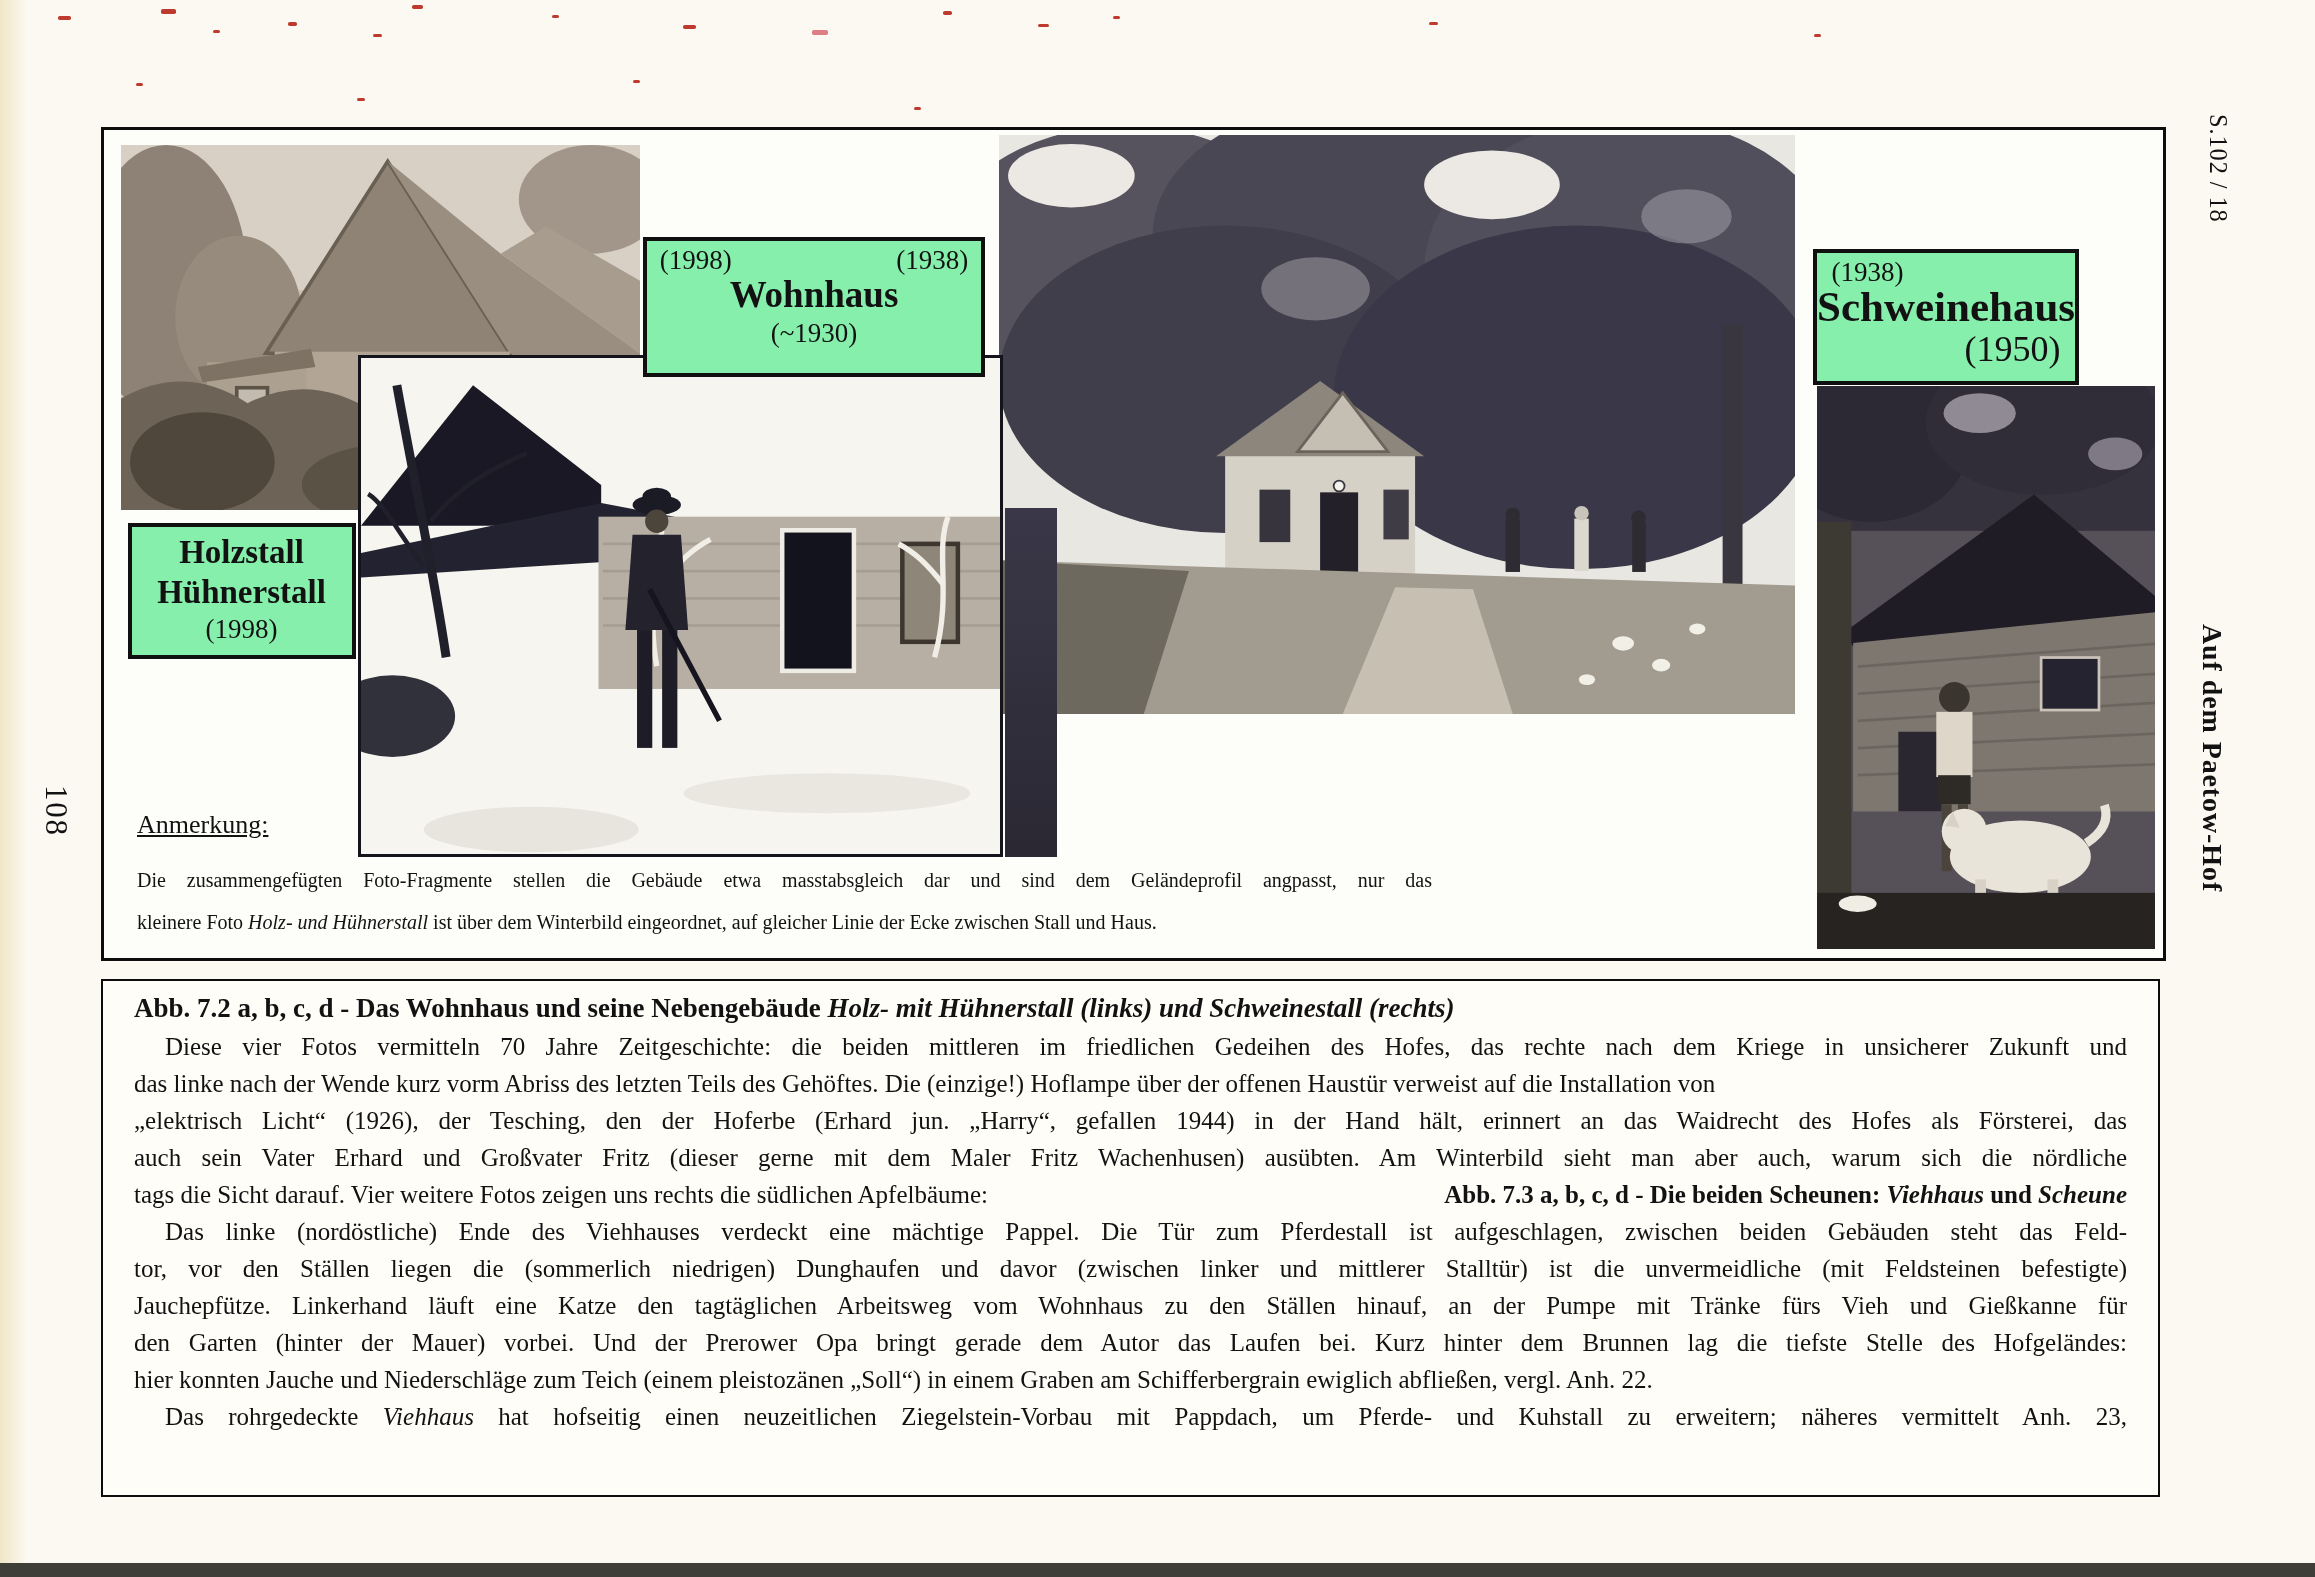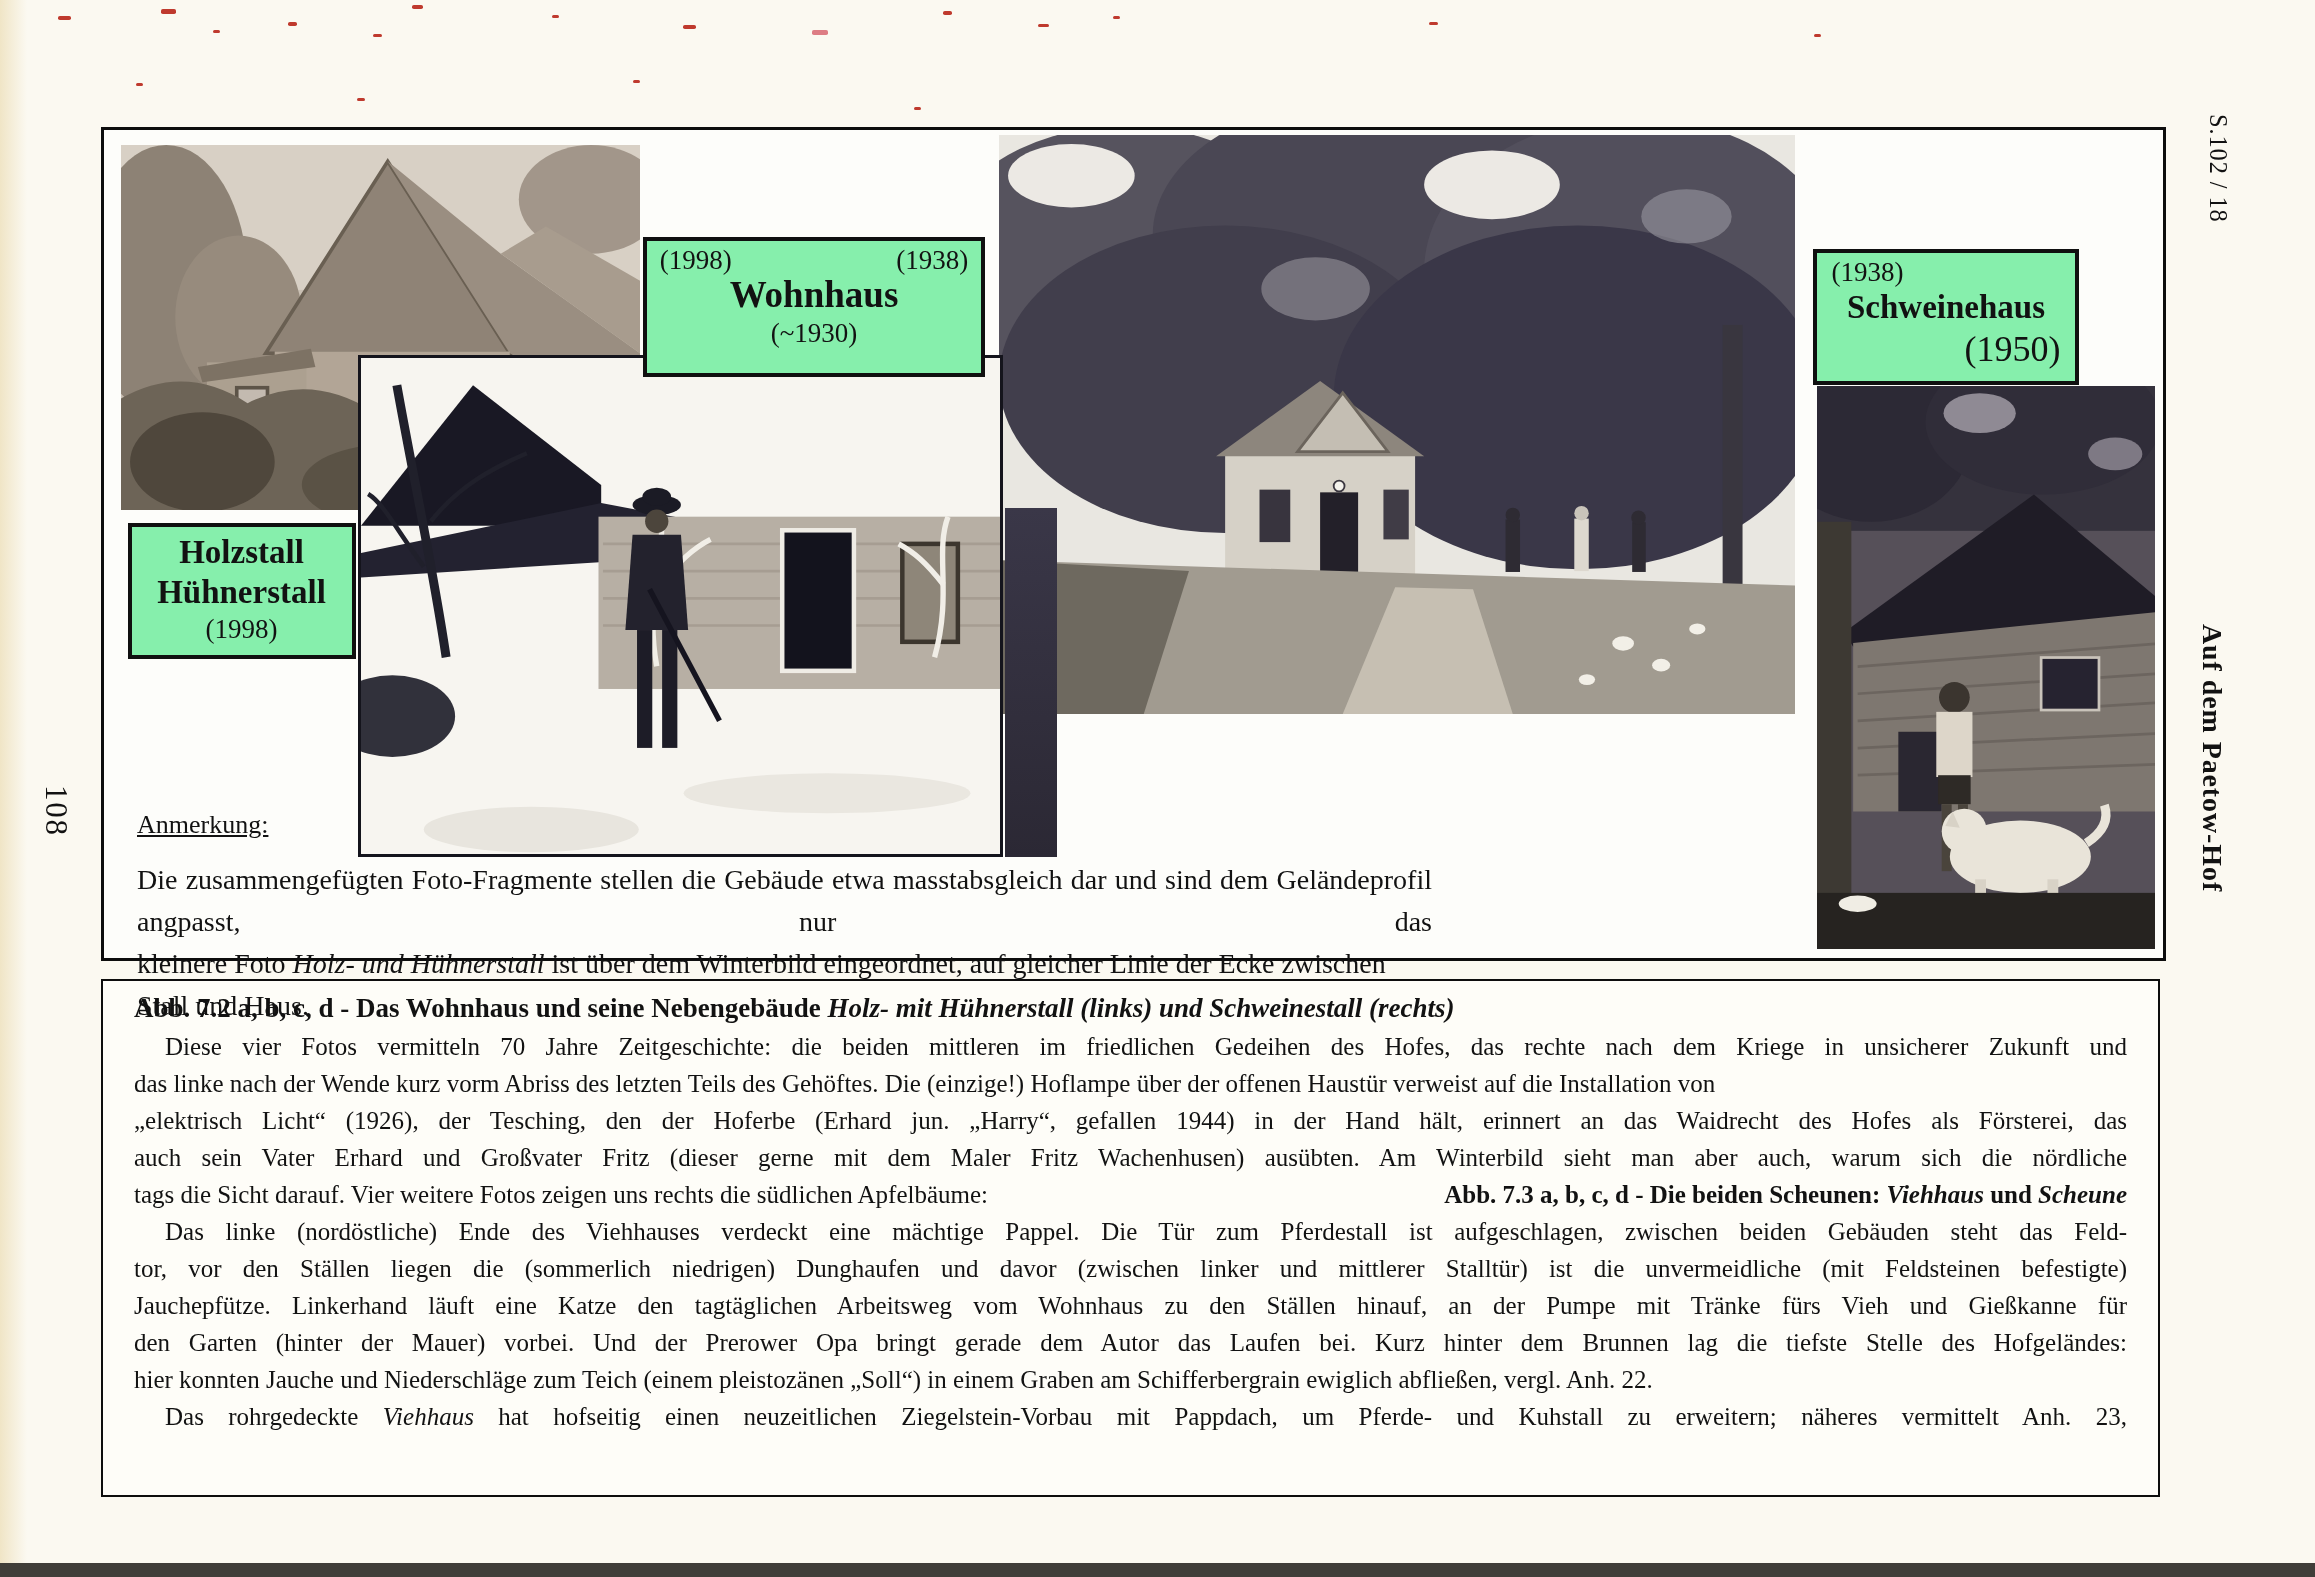--- a/index.html
+++ b/index.html
@@ -25,21 +25,21 @@
 
   .labelbox{position:absolute;background:#86efac;border:4.5px solid #101010;text-align:center;z-index:6;}
   .lb-years{display:flex;justify-content:space-between;padding:3.6px 12.7px 0 12.7px;font-size:27px;}
   .lb-year-l{padding:3.6px 0 0 14.5px;font-size:27px;text-align:left;}
   .lb-year-r{padding:0 14.5px 3.6px 0;font-size:36px;text-align:right;}
   .lb-title{font-size:37px;font-weight:bold;line-height:42px;margin-top:-1.8px;}
   .lb-title2{font-size:33px;font-weight:bold;line-height:40px;}
   .lb-sub{font-size:27px;line-height:34px;}
 
   .anm-head{position:absolute;left:33px;top:680px;font-size:26px;text-decoration:underline;z-index:7;}
-  .anm-lines{position:absolute;left:33px;top:729px;width:1295px;font-size:28px;line-height:42px;z-index:7;}
+  .anm-lines{position:absolute;left:33px;top:729px;width:1295px;font-size:20px;line-height:42px;z-index:7;}
 
   
   .article{position:absolute;left:101px;top:979px;width:2059px;height:518px;
            border:2.7px solid #0d0d0d;background:#fefdf8;padding:7.2px 31px;box-sizing:border-box;}
   .caption{font-size:27px;font-weight:bold;line-height:40px;}
   .blines{font-size:25px;line-height:37px;}
   .bline{min-height:36px;}
   .just{text-align:justify;text-align-last:justify;}
   .flexline{display:flex;justify-content:space-between;align-items:baseline;}
   .ind{text-indent:31px;}
@@ -195,21 +195,21 @@
           <line x1="322" y1="255" x2="400" y2="400" stroke="#15141f" stroke-width="6"></line>
         </g>
         <ellipse cx="35" cy="395" rx="70" ry="45" fill="#31313b"></ellipse>
         <ellipse cx="190" cy="520" rx="120" ry="25" fill="#e8e5de"></ellipse>
         <ellipse cx="520" cy="480" rx="160" ry="22" fill="#eae7e0"></ellipse>
       </svg>
     </div>
 
     <div class="labelbox" style="left:1709px;top:119px;width:266px;height:136px">
       <div class="lb-year-l">(1938)</div>
-      <div class="lb-title" style="font-size:33px">Schweinehaus</div>
+      <div class="lb-title" style="font-size:43px">Schweinehaus</div>
       <div class="lb-year-r">(1950)</div>
     </div>
 
     <div class="photo" style="left:1713px;top:256px;width:338px;height:563px">
       <svg viewBox="0 0 374 622" preserveAspectRatio="none">
         <rect width="374" height="622" fill="#565059"></rect>
         <rect width="374" height="160" fill="#35323d"></rect>
         <ellipse cx="60" cy="60" rx="110" ry="90" fill="#2c2935"></ellipse>
         <ellipse cx="250" cy="40" rx="130" ry="80" fill="#302d39"></ellipse>
         <ellipse cx="180" cy="30" rx="40" ry="22" fill="#8f8a94"></ellipse>

